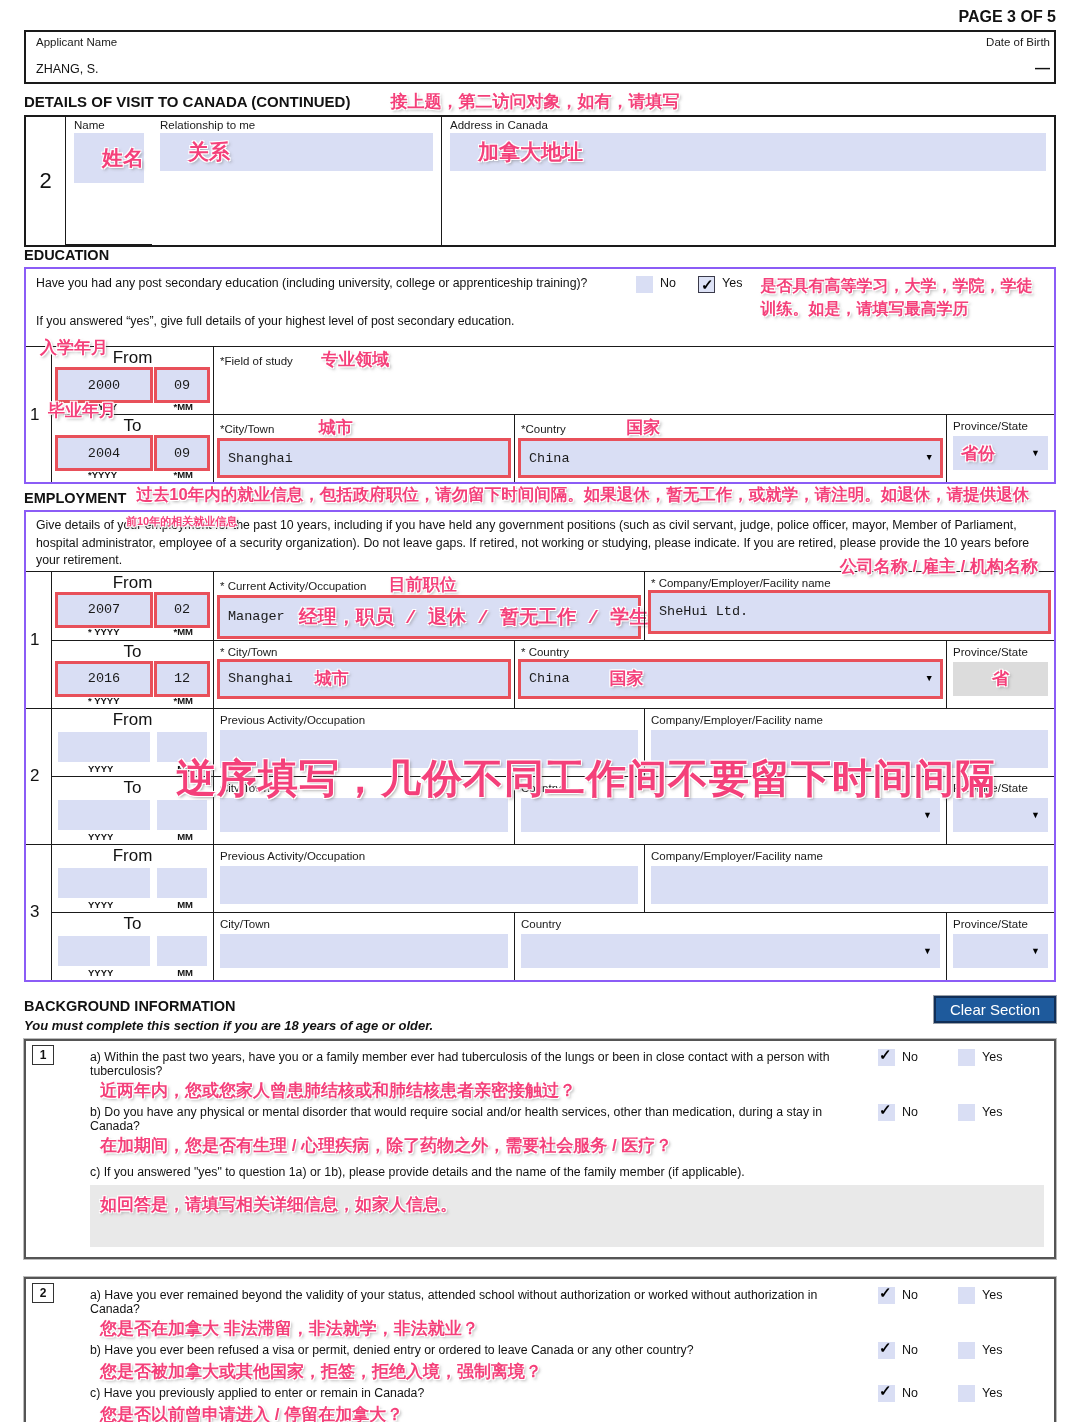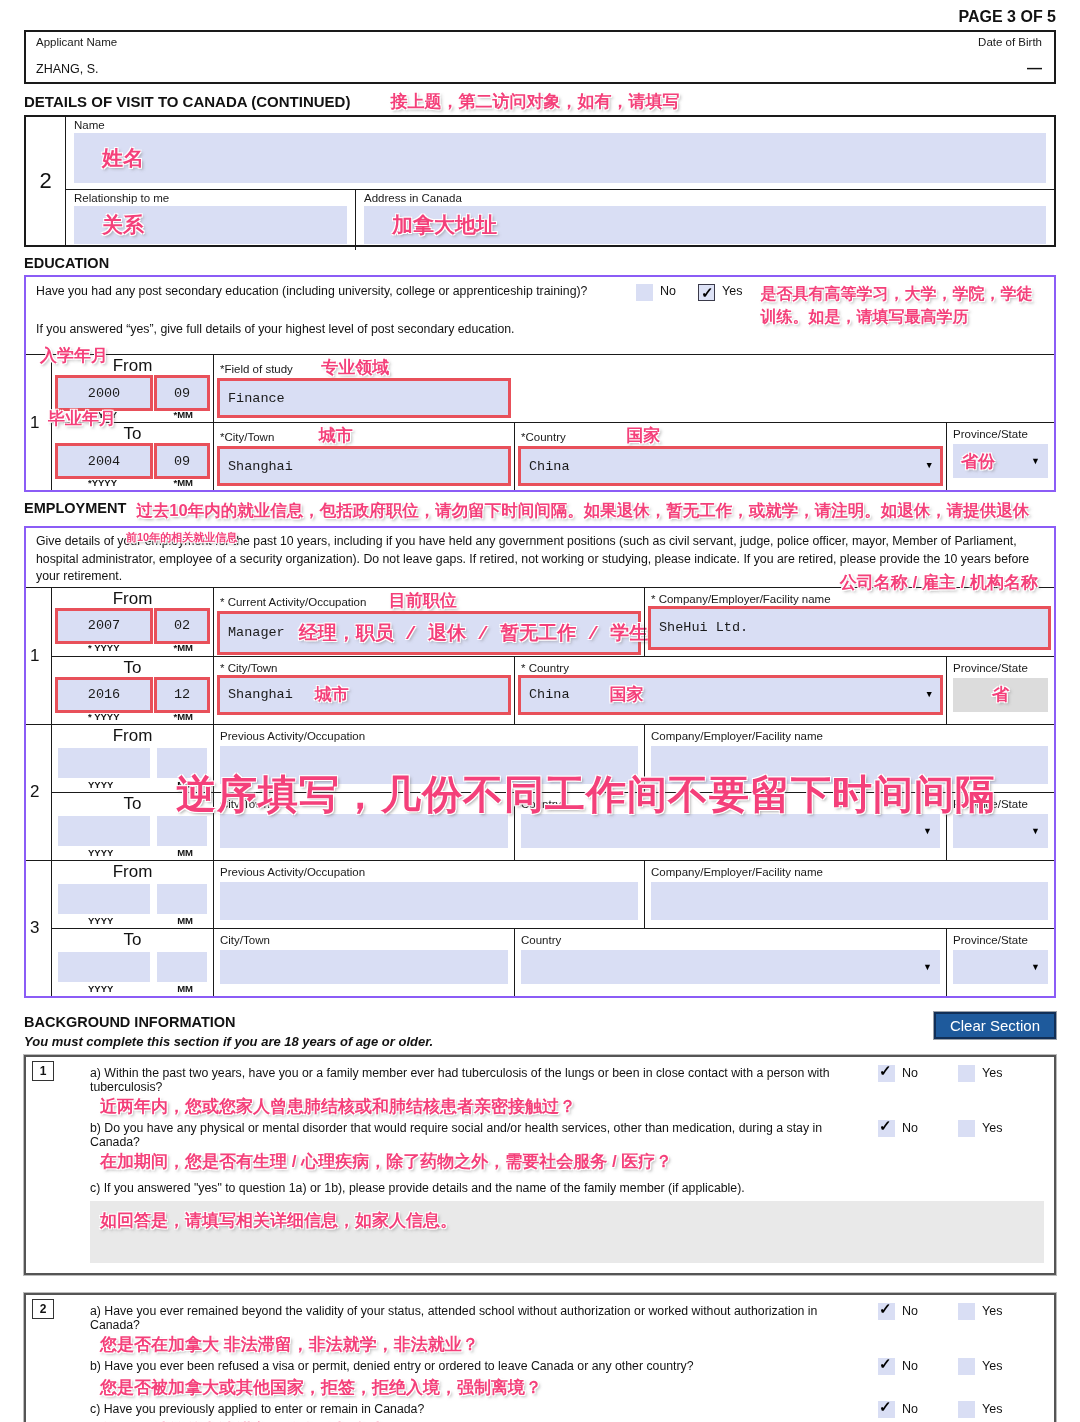--- a/index.html
+++ b/index.html
@@ -16,40 +16,40 @@
 
   .zh { color:#f4407a; font-weight:bold; font-size:17px; white-space:nowrap;
         text-shadow:-1px -1px 0 #fff,1px -1px 0 #fff,-1px 1px 0 #fff,1px 1px 0 #fff,2px 2px 3px rgba(110,110,110,.55); }
   .zh-lg { font-size:21px; }
   .zh-md { font-size:19px; }
   .zh-xl { font-size:40px; letter-spacing:1px; }
   .zh-wrap { white-space:normal; line-height:1.45; }
 
   
   .pageno { text-align:right; font-weight:bold; font-size:16px; }
-  .appbox { border:2px solid #1a1a1a; margin-top:4px; padding:4px 12px 6px 10px; display:flex; justify-content:space-between; height:54px; }
+  .appbox { border:2px solid #1a1a1a; margin-top:4px; padding:4px 4px 6px 10px; display:flex; justify-content:space-between; height:54px; }
   .appbox .left  { display:flex; flex-direction:column; justify-content:space-between; }
   .appbox .right { display:flex; flex-direction:column; justify-content:space-between; align-items:flex-end; }
   .dash { font-weight:bold; font-size:15px; }
 
   .sect-title { font-weight:bold; font-size:15px; margin-top:6px; display:flex; align-items:center; gap:40px; }
 
   
   .visitbox { border:2px solid #1a1a1a; margin-top:2px; display:flex; height:132px; }
   .numcol-big { width:40px; border-right:1.5px solid #1a1a1a; display:flex; align-items:center; justify-content:center; font-size:22px; }
-  .visitmain { flex:1; display:flex; flex-direction:column; }
+  .visitmain { flex:1; display:flex; flex-direction:row; }
   .vname { padding:2px 8px 6px 8px; border-bottom:1.5px solid #1a1a1a; }
   .vname .field { height:50px; margin-top:2px; display:flex; align-items:center; padding-left:28px; }
   .vrow { flex:1; display:flex; }
   .vrel { width:290px; border-right:1.5px solid #1a1a1a; padding:2px 8px 6px 8px; }
   .vaddr { flex:1; padding:2px 8px 6px 8px; }
   .vrow .field { height:38px; margin-top:2px; display:flex; align-items:center; padding-left:28px; }
 
   
-  .h2 { font-weight:bold; font-size:14.5px; margin-top:8px; display:flex; align-items:flex-start; gap:10px; }
+  .h2 { font-weight:bold; font-size:14.5px; display:flex; align-items:flex-end; gap:10px; }
   .bigbox { border:2px solid #8b5cf6; margin-top:4px; }
   .q-line { display:flex; align-items:flex-start; padding:7px 8px 0 10px; font-size:12.3px; }
   .q-line .qtxt { width:600px; }
   .ckbox { width:17px; height:17px; background:#d9def4; display:inline-block; position:relative; flex:none; }
   .ckbox.bordered { border:1.5px solid #3a3a4a; background:#dde2f6; }
   .ckmark { position:absolute; left:1px; top:-3px; font-weight:900; font-size:15px; color:#000; }
   .anslbl { font-size:12.5px; margin:0 4px 0 7px; }
   .instr { font-size:12.3px; padding:8px 8px 4px 10px; }
 
   .ftable { display:flex; border-top:1.5px solid #1a1a1a; position:relative; margin-top:14px; }
@@ -172,21 +172,20 @@
               <div class="dfield dmonth field mono hl">09</div>
             </div>
             <div class="dsub">
               <span class="small">*YYYY</span>
               <span class="small">*MM</span>
             </div>
           </div>
           <div class="cell edu-w1">
             <span class="lab">*Field of study</span>
             <span class="zh" style="margin-left:24px">专业领域</span>
-            <div class="cfield field mono hl">Finance</div>
           </div>
         </div>
         <div class="thalf">
           <div class="fromcol">
             <div class="flab">To</div>
             <div class="dates">
               <div class="dfield dyear field mono hl">2004</div>
               <div class="dfield dmonth field mono hl">09</div>
             </div>
             <div class="dsub">

